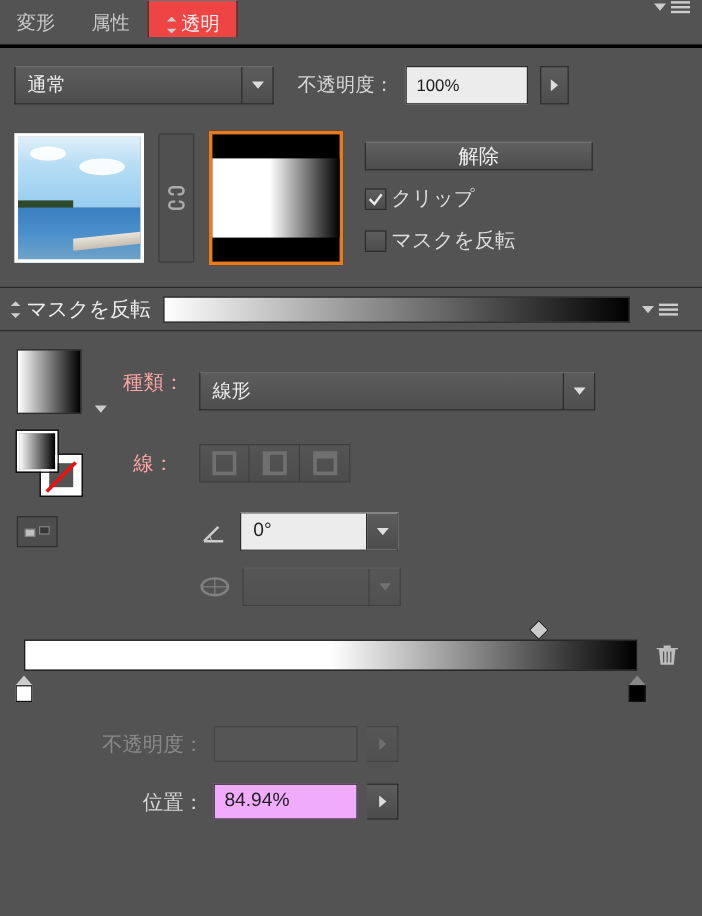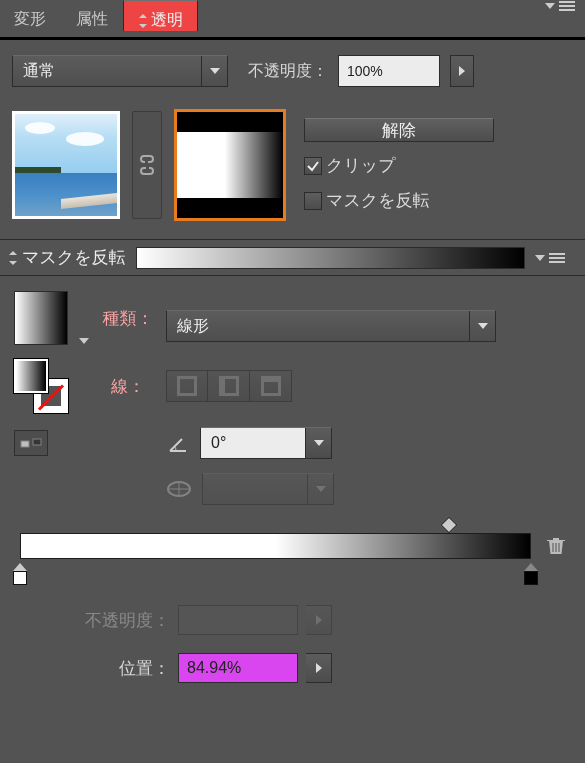--- a/index.html
+++ b/index.html
@@ -80,21 +80,21 @@
   .stop .house { width:14px; height:14px; border:1px solid #111; background:#fff; margin:0 auto;}
   .stop .tip { width:0;height:0;border-left:7px solid transparent;border-right:7px solid transparent;border-bottom:8px solid #ccc; margin:0 auto;}
   .stop.black .house { background:#000;}
   .stop.black .tip { border-bottom-color:#888;}
   .trash { position:absolute; right:-34px; top:2px; color:#b5b5b5; cursor:pointer;}
   
   .bottom-fields { margin-top:46px; display:flex; flex-direction:column; gap:18px; padding-left:50px;}
   .bf-row { display:flex; align-items:center; gap:8px;}
   .bf-label { width:106px; text-align:right; font-size:17px;}
   .disabled { opacity:.4;}
-  .num-field { background:#d946ef; color:#222; border:1px solid #2c2c2c; width:120px; height:30px; display:flex; align-items:center; padding:0 8px; font-size:16px;}
+  .num-field { background:#f0abfc; color:#222; border:1px solid #2c2c2c; width:120px; height:30px; display:flex; align-items:center; padding:0 8px; font-size:16px;}
   .field-drop { width:26px; height:30px; border:1px solid #2c2c2c; border-left:none; background:linear-gradient(#5c5c5c,#4c4c4c); display:flex; align-items:center; justify-content:center; cursor:pointer;}
   
   svg { display:block;}
 </style>
 </head>
 <body>
 
 <div class="panel">
 
   <div class="tabs-row">

